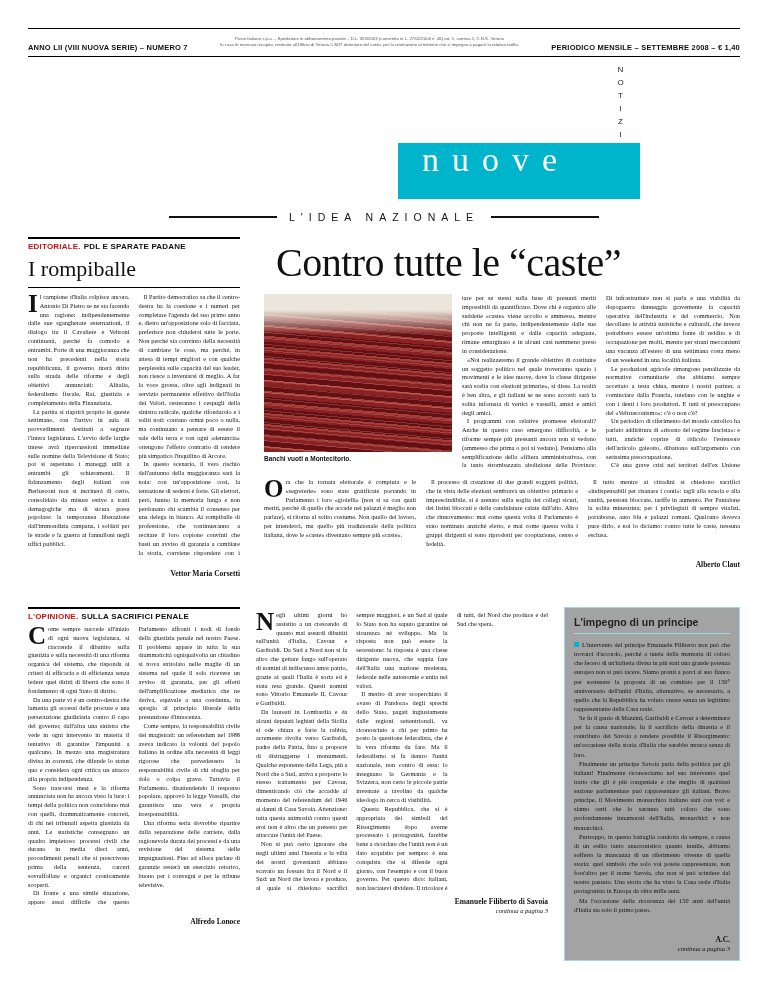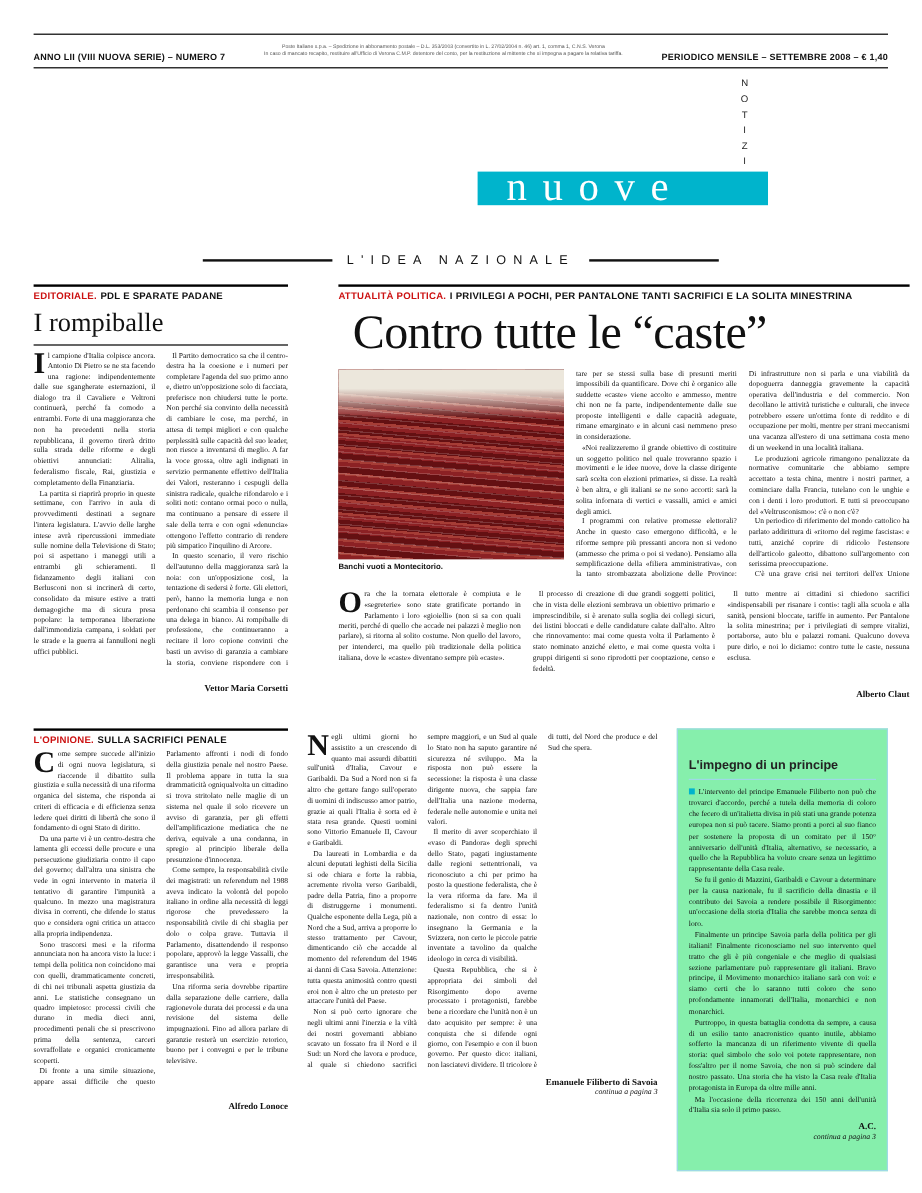--- a/index.html
+++ b/index.html
@@ -25,22 +25,22 @@
     font-size:4.3px; color:#555; line-height:1.35; padding:0 10px;
   }
 
   
   .masthead { position:relative; height:150px; }
   .masthead-title {
     position:absolute; left:0; right:26px; top:2px; text-align:center;
     font-size:104px; line-height:0.95; letter-spacing:3px; font-weight:400; color:#0a0a0a;
   }
   .nuove-box {
-    position:absolute; left:370px; top:86px; width:242px; height:28px;
-    background:#00b4cc; z-index:2; display:flex; align-items:center;
+    position:absolute; left:370px; top:86px; width:242px; height:56px;
+    background:#00b4cc; z-index:2; display:flex; align-items:flex-start;
   }
   .nuove-box .nuove {
     color:#fff; font-size:34px; letter-spacing:13px; padding-left:24px; line-height:1;
   }
   .vertical-title {
     position:absolute; left:588px; top:8px; z-index:1;
     writing-mode:vertical-lr; text-orientation:upright;
     font-family:"Liberation Sans", sans-serif; font-size:8px; letter-spacing:4px; color:#222;
   }
   .tagline { display:flex; align-items:center; justify-content:center; gap:12px; width:430px; margin:4px auto 0; }
@@ -57,21 +57,21 @@
   }
   .sec-head .red { color:#cc1212; margin-right:3px; }
   .body-text { font-size:6.3px; line-height:1.4; text-align:justify; }
   .body-text p { margin:0; text-indent:5px; }
   .body-text p.first { text-indent:0; }
   .dropcap { float:left; font-size:25px; line-height:20px; padding:1px 2px 0 0; font-weight:700; }
   .signature { text-align:right; font-weight:700; font-size:7.5px; margin-top:4px; }
   .continua { text-align:right; font-style:italic; font-size:6.5px; margin-top:1px; }
 
   
-  .main-grid { display:grid; grid-template-columns:212px 476px; column-gap:42px; margin-top:14px; height:352px; }
+  .main-grid { display:grid; grid-template-columns:212px 476px; column-gap:24px; margin-top:14px; height:352px; }
 
   .editorial-headline { font-size:22px; margin:5px 0 0; padding-bottom:5px; border-bottom:1px solid #000; font-weight:400; }
   .editorial-body { margin-top:5px; column-count:2; column-gap:9px; column-fill:auto; height:272px; overflow:hidden; }
 
   .att-headline { font-size:40px; margin:2px 12px 8px; font-weight:400; letter-spacing:-.5px; }
   .att-row1 { display:flex; gap:10px; }
   .photo-wrap { flex:0 0 188px; width:188px; }
   .photo {
     height:158px; background-color:#76181a;
     background-image:
@@ -84,21 +84,21 @@
   .att-row2 { margin-top:8px; column-count:3; column-gap:10px; column-fill:auto; height:78px; overflow:hidden; }
 
   
   .bottom-grid { display:grid; grid-template-columns:212px 292px 1fr; column-gap:16px; margin-top:18px; height:354px; }
 
   .small-headline { font-size:17px; margin:5px 0 0; padding-bottom:4px; border-bottom:1px solid #000; font-weight:400; }
   .op-body  { margin-top:4px; column-count:2; column-gap:9px; column-fill:auto; height:288px; overflow:hidden; }
   .ras-body { margin-top:4px; column-count:3; column-gap:9px; column-fill:auto; height:282px; overflow:hidden; }
 
   .impegno {
-    background:#86efac; border:1px solid #9ed9e6; padding:24px 9px;
+    background:#a3a3a3; border:1px solid #9ed9e6; padding:8px 9px;
     height:100%; display:flex; flex-direction:column;
   }
   .impegno-title {
     font-family:"Liberation Sans", sans-serif; font-weight:700; font-size:10.5px; color:#222;
     padding-bottom:5px; border-bottom:1px solid #9ed9e6; margin-bottom:6px;
   }
   .impegno-body { flex:1; overflow:hidden; line-height:1.45; }
   .bullet { display:inline-block; width:5px; height:5px; background:#00b4cc; margin-right:3px; }
 </style>
 </head>
@@ -137,23 +137,20 @@
       <div class="editorial-body body-text">
         <p class="first"><span class="dropcap">I</span><span>l campione d'Italia colpisce ancora. Antonio Di Pietro se ne sta facendo una ragione: indipendentemente dalle sue sgangherate esternazioni, il dialogo tra il Cavaliere e Veltroni continuerà, perché fa comodo a entrambi. Forte di una maggioranza che non ha precedenti nella storia repubblicana, il governo tirerà dritto sulla strada delle riforme e degli obiettivi annunciati: Alitalia, federalismo fiscale, Rai, giustizia e completamento della Finanziaria.</span></p>
         <p>La partita si riaprirà proprio in queste settimane, con l'arrivo in aula di provvedimenti destinati a segnare l'intera legislatura. L'avvio delle larghe intese avrà ripercussioni immediate sulle nomine della Televisione di Stato; poi si aspettano i maneggi utili a entrambi gli schieramenti. Il fidanzamento degli italiani con Berlusconi non si incrinerà di certo, consolidato da misure estive a tratti demagogiche ma di sicura presa popolare: la temporanea liberazione dall'immondizia campana, i soldati per le strade e la guerra ai fannulloni negli uffici pubblici.</p>
         <p>Il Partito democratico sa che il centro-destra ha la coesione e i numeri per completare l'agenda del suo primo anno e, dietro un'opposizione solo di facciata, preferisce non chiudersi tutte le porte. Non perché sia convinto della necessità di cambiare le cose, ma perché, in attesa di tempi migliori e con qualche perplessità sulle capacità del suo leader, non riesce a inventarsi di meglio. A far la voce grossa, oltre agli indignati in servizio permanente effettivo dell'Italia dei Valori, resteranno i cespugli della sinistra radicale, qualche rifondarolo e i soliti noti: contano ormai poco o nulla, ma continuano a pensare di essere il sale della terra e con ogni «denuncia» ottengono l'effetto contrario di rendere più simpatico l'inquilino di Arcore.</p>
         <p>In questo scenario, il vero rischio dell'autunno della maggioranza sarà la noia: con un'opposizione così, la tentazione di sedersi è forte. Gli elettori, però, hanno la memoria lunga e non perdonano chi scambia il consenso per una delega in bianco. Ai rompiballe di professione, che continueranno a recitare il loro copione convinti che basti un avviso di garanzia a cambiare la storia, conviene rispondere con i fatti: meno tasse, più sicurezza, riforme vere. Il resto è chiacchiericcio da talk show, buono per riempire i palinsesti estivi e far sbadigliare il Paese reale.</p>
       </div>
       <div class="signature">Vettor Maria Corsetti</div>
     </div>
 
     <div>
-      <div class="sec-head">
-        <span class="red">ATTUALITÀ POLITICA.</span><span>I PRIVILEGI A POCHI, PER PANTALONE TANTI SACRIFICI E LA SOLITA MINESTRINA</span>
-      </div>
       <h1 class="att-headline">Contro tutte le “caste”</h1>
 
       <div class="att-row1">
         <div class="photo-wrap">
           <div class="photo"></div>
           <div class="photo-caption">Banchi vuoti a Montecitorio.</div>
         </div>
         <div class="att-col body-text">
           <p class="first">tare per se stessi sulla base di presunti meriti impossibili da quantificare. Dove chi è organico alle suddette «caste» viene accolto e ammesso, mentre chi non ne fa parte, indipendentemente dalle sue proposte intelligenti e dalle capacità adeguate, rimane emarginato e in alcuni casi nemmeno preso in considerazione.</p>
           <p>«Noi realizzeremo il grande obiettivo di costituire un soggetto politico nel quale troveranno spazio i movimenti e le idee nuove, dove la classe dirigente sarà scelta con elezioni primarie», si disse. La realtà è ben altra, e gli italiani se ne sono accorti: sarà la solita infornata di vertici e vassalli, amici e amici degli amici.</p>

